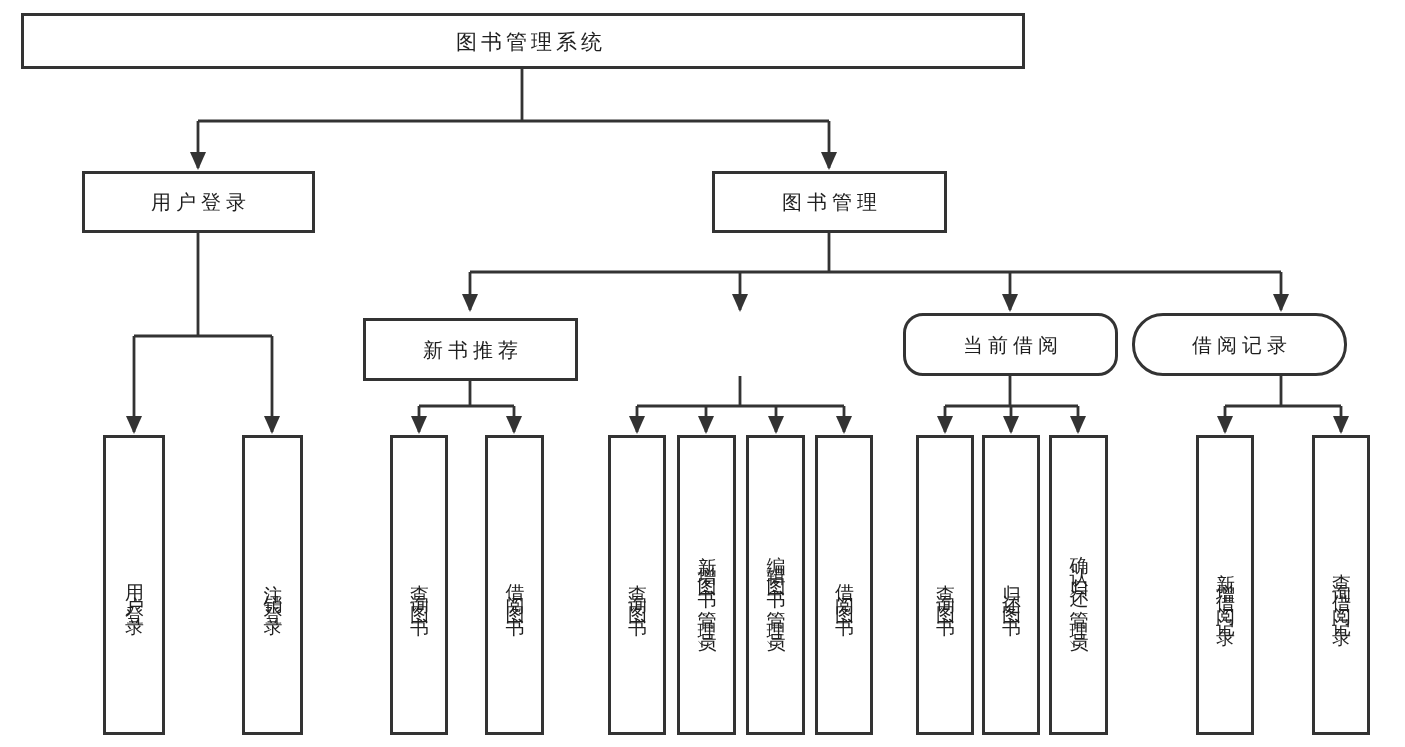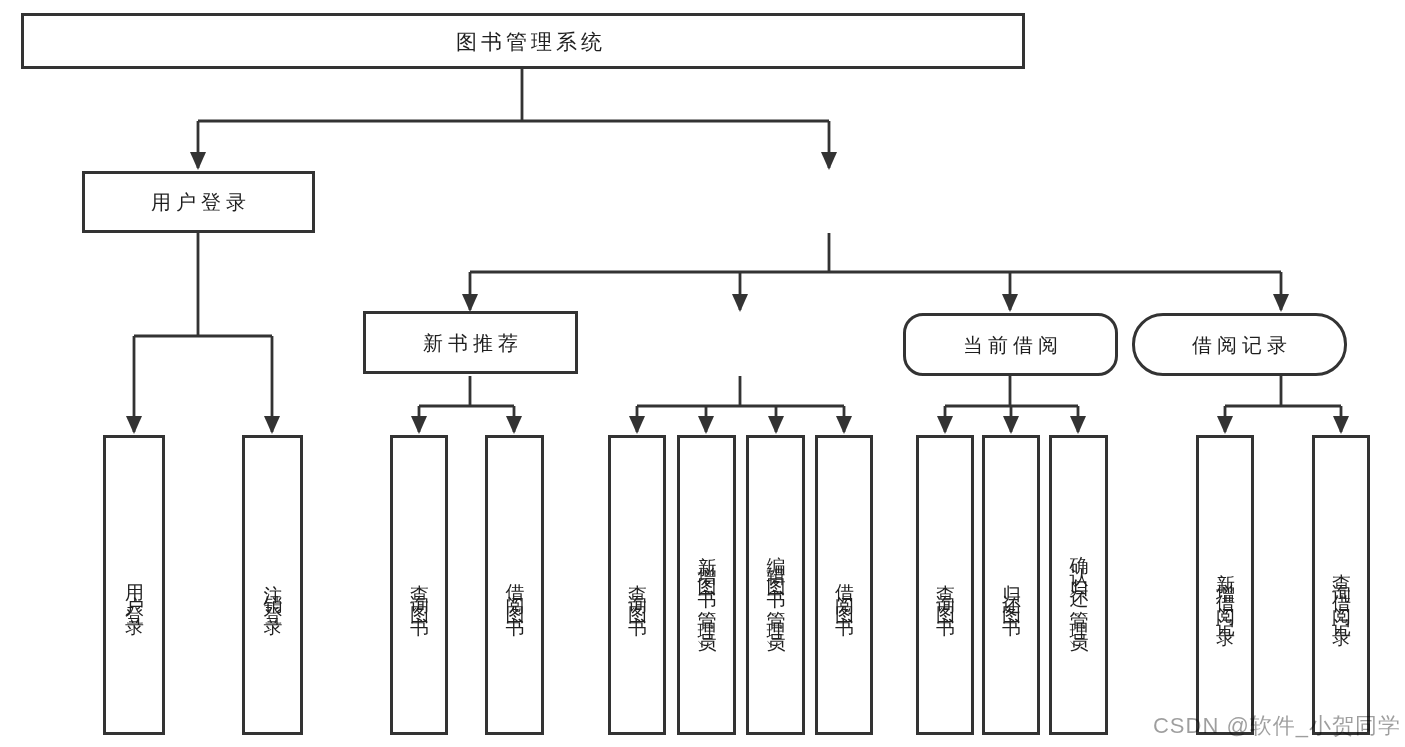--- a/index.html
+++ b/index.html
@@ -123,22 +123,25 @@
     </g>
   </svg>
 
   <div class="box hnode root" style="left:21px; top:13px; width:1004px; height:56px;padding-left:12px;">
     <span>图书管理系统</span>
   </div>
 
   <div class="box hnode" style="left:82px; top:171px; width:233px; height:62px;">
     <span>用户登录</span>
   </div>
+  <div class="box hnode" style="left:712px; top:171px; width:235px; height:62px;">
+    <span>图书管理</span>
+  </div>
 
-  <div class="box hnode" style="left:363px; top:311px; width:215px; height:63px;justify-content:center;">
+  <div class="box hnode" style="left:363px; top:318px; width:215px; height:63px;justify-content:center;">
     <span>新书推荐</span>
   </div>
   <div class="box hnode" style="left:903px; top:313px; width:215px; height:63px;border-radius:20px;">
     <span>当前借阅</span>
   </div>
   <div class="box hnode" style="left:1132px; top:313px; width:215px; height:63px;border-radius:31px;">
     <span>借阅记录</span>
   </div>
 
   <div class="box leaf" style="left:103px; top:435px; width:62px; height:300px;">
@@ -178,15 +181,14 @@
     <span>确认归还（管理员）</span>
   </div>
 
   <div class="box leaf" style="left:1196px; top:435px; width:58px; height:300px;">
     <span>新增借阅记录</span>
   </div>
   <div class="box leaf" style="left:1312px; top:435px; width:58px; height:300px;">
     <span>查询借阅记录</span>
   </div>
 
-  <div id="watermark">CSDN @软件_小贺同学</div>
 
 </div>
 
 </body></html>

